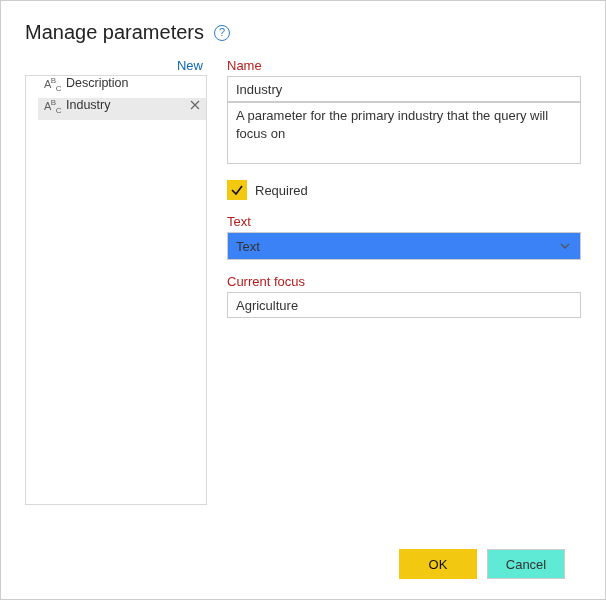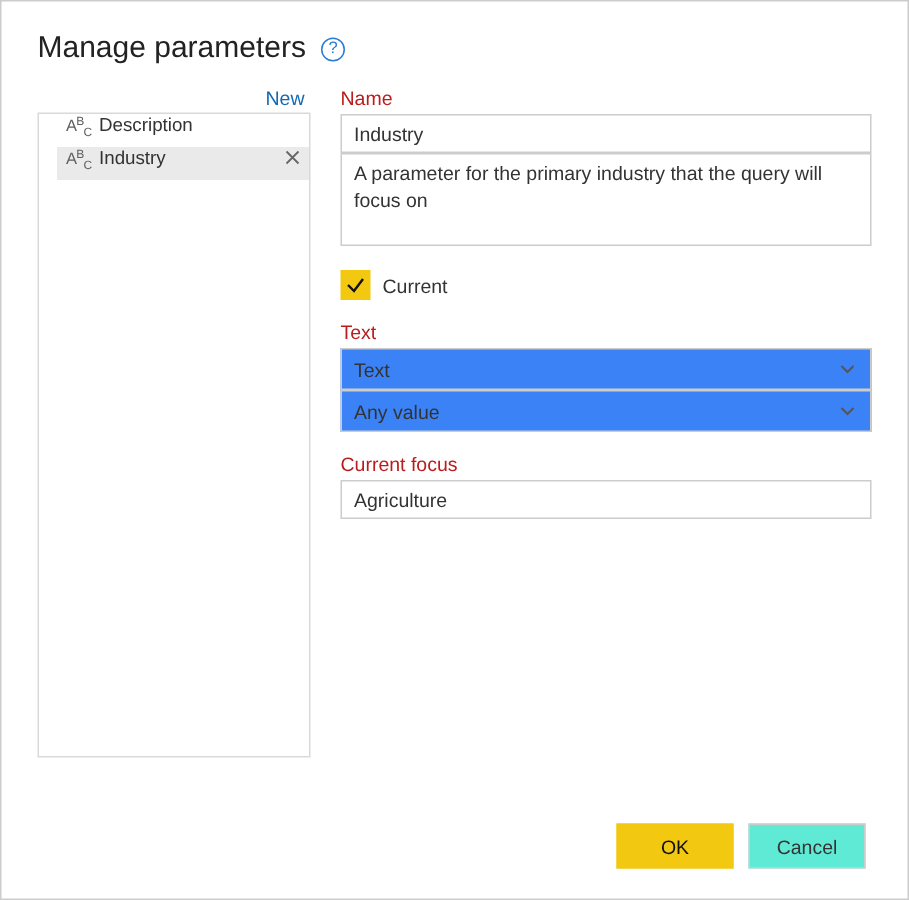--- a/index.html
+++ b/index.html
@@ -36,21 +36,21 @@
     width: 20px; height: 20px; background: #f2c811; display: flex; align-items: center; justify-content: center; cursor: pointer;
   }
   .checkbox svg { width: 14px; height: 14px; }
   .select {
     width: 100%; height: 28px; border: 1px solid #ccc; background: #3b82f6;
     display: flex; align-items: center; justify-content: space-between;
     padding: 0 8px; font: inherit; color: #333; cursor: pointer;
   }
   .chev { width: 14px; height: 14px; }
   .footer {
-    position: absolute; right: 28px; bottom: 20px; display: flex; gap: 10px;
+    position: absolute; right: 40px; bottom: 20px; display: flex; gap: 10px;
   }
   .btn {
     min-width: 78px; height: 30px; display: inline-flex; align-items: center; justify-content: center;
     border: 1px solid #ccc; background: #5eead4; font: inherit; color: #333; cursor: pointer; padding: 0 14px;
   }
   .btn.primary { background: #f2c811; border-color: #f2c811; color: #111; font-weight: 400; }
 </style>
 </head>
 <body>
 
@@ -90,37 +90,31 @@
       <input class="text-input" value="Industry" style="">
 
       <textarea class="textarea" style="">A parameter for the primary industry that the query will focus on</textarea>
 
       <div class="checkbox-row">
         <span class="checkbox">
           <svg viewBox="0 0 14 14">
               <path d="M2 7 L6 11 L12 3" stroke="#111" stroke-width="1.6" fill="none"></path>
             </svg>
         </span>
-        <span>Current</span>
+        <span>Required</span>
       </div>
 
       <div class="field-label mt">Text</div>
       <div class="select">
         <span>Text</span>
         <svg class="chev" viewBox="0 0 14 14">
             <path d="M3 5 L7 9 L11 5" stroke="#555" stroke-width="1.3" fill="none"></path>
           </svg>
       </div>
 
-      <div class="select">
-        <span>Any value</span>
-        <svg class="chev" viewBox="0 0 14 14">
-            <path d="M3 5 L7 9 L11 5" stroke="#555" stroke-width="1.3" fill="none"></path>
-          </svg>
-      </div>
 
       <div class="field-label mt">Current focus</div>
       <input class="text-input" value="Agriculture" style="">
 
     </div>
 
   </div>
 
   <div class="footer">
     <button class="btn primary">OK</button>

